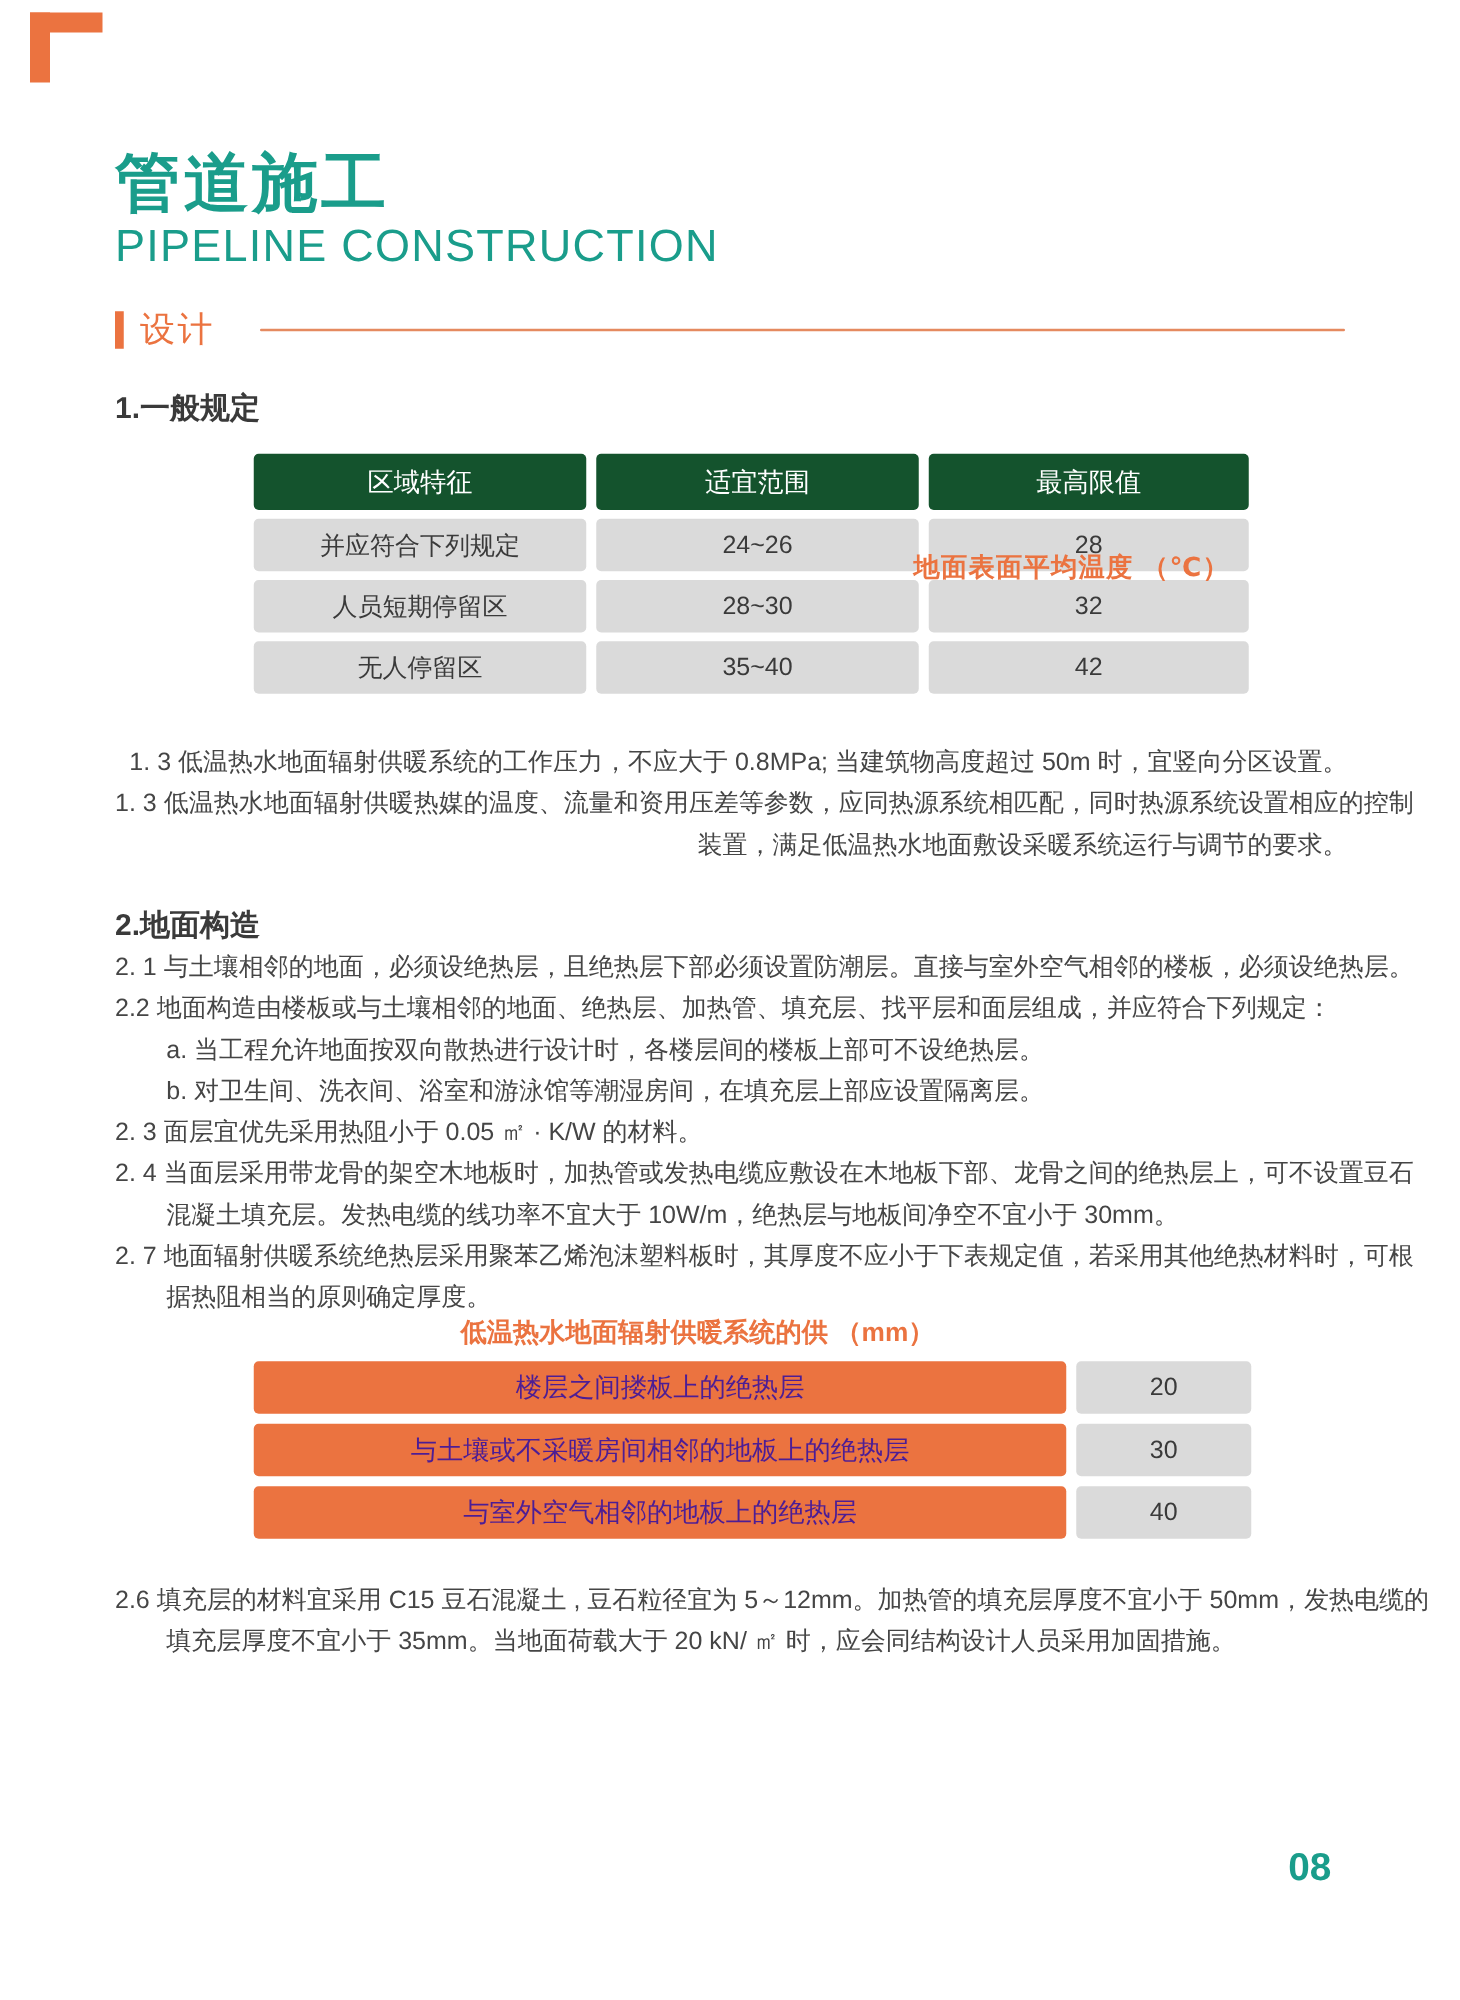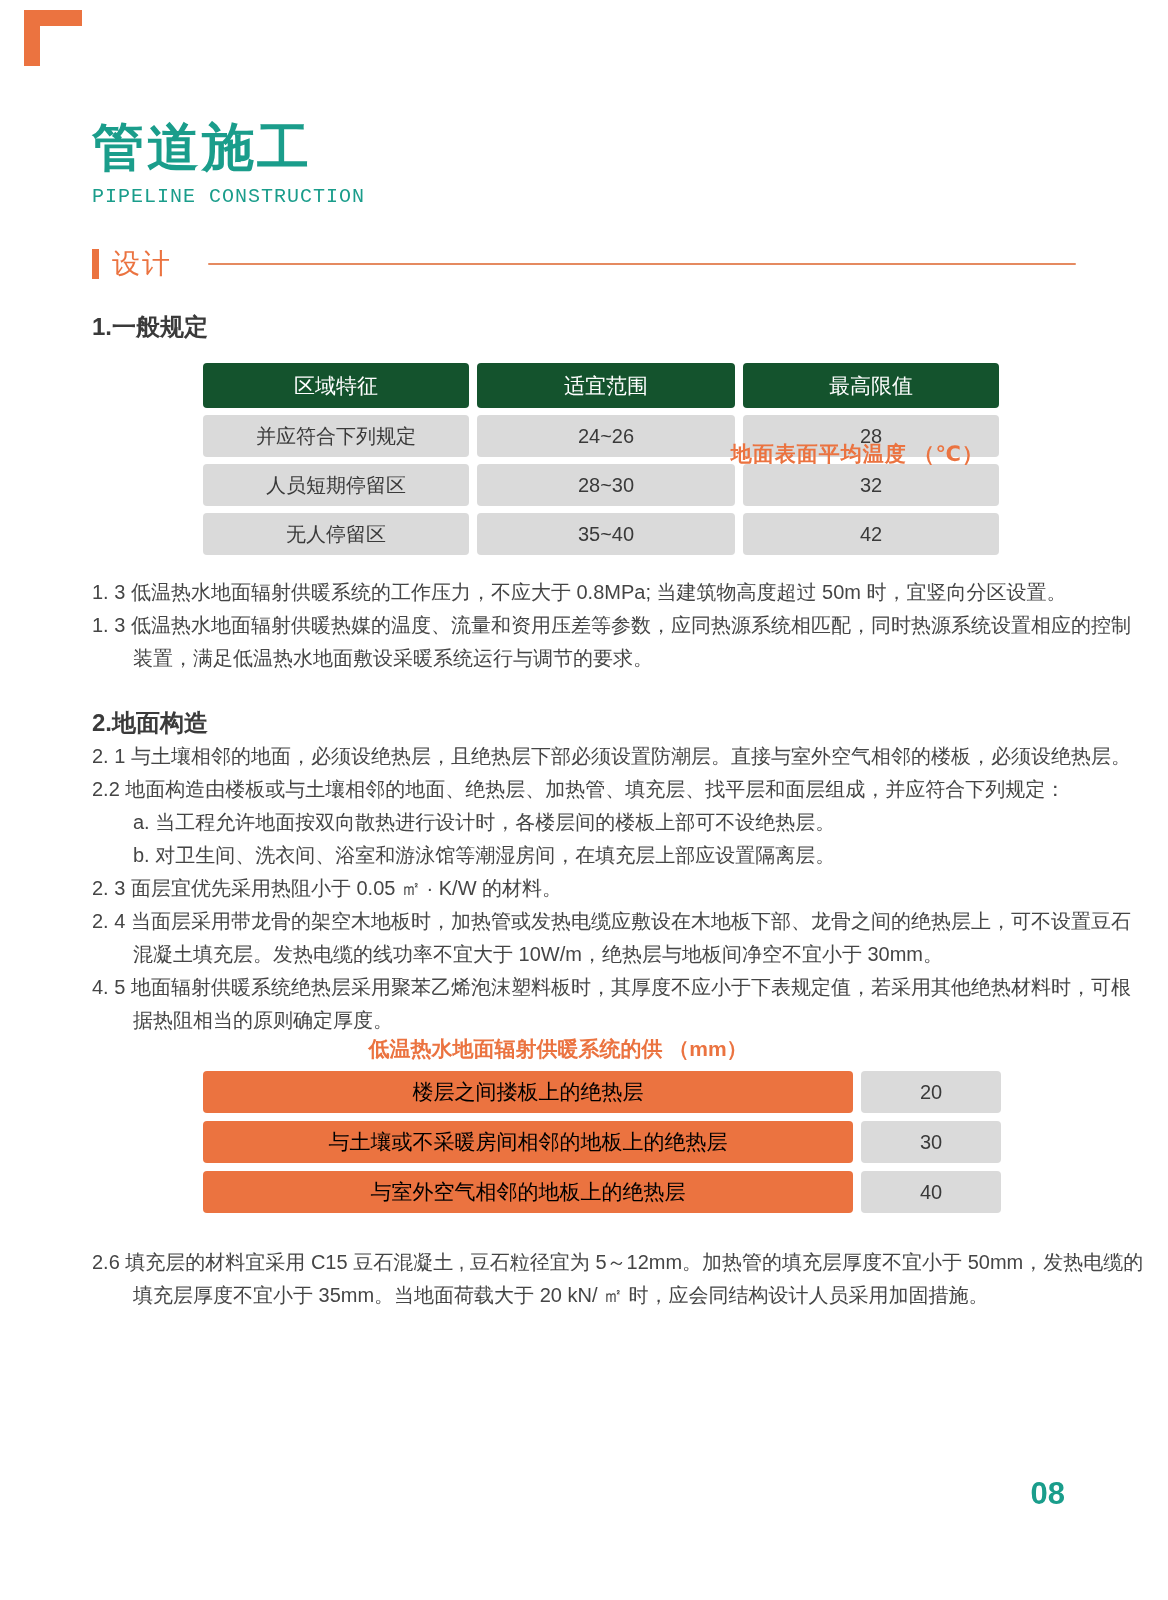--- a/index.html
+++ b/index.html
@@ -23,39 +23,39 @@
   }
 
   .title-cn {
     margin:118px 0 0 0;
     font-size:52px; line-height:58px;
     font-weight:bold; color:#1A9D8B;
     letter-spacing:3px;
   }
   .title-en {
     margin:4px 0 0 0;
-    font-size:20px; line-height:33px;
-    color:#1A9D8B; letter-spacing:1px;font-family:Liberation Mono, monospace;
+    font-size:36px; line-height:33px;
+    color:#1A9D8B; letter-spacing:1px;
   }
 
   .design-row { display:flex; align-items:center; margin-top:35px; height:32px; }
   .design-bar { width:7px; height:30px; background:#EB7340; }
   .design-label { font-size:28px; color:#EB7340; margin-left:13px; letter-spacing:2px; }
   .design-line { flex:1; height:2px; background:#E58A60; margin-left:36px; margin-right:2px; border-radius:1px; }
 
   .sec-heading {
     margin-top:32px;
     font-size:24px; line-height:30px;
     font-weight:bold; color:#3A3A3A;
   }
   .sec-heading.h2 { margin-top:33px; }
 
   .lines { margin-top:16px; }
   .lines.tight { margin-top:2px; }
-  .lines.after-table { margin-top:21px; }
+  .lines.after-table { margin-top:39px;text-align:right; }
   .lines.p26 { margin-top:33px; }
   .line {
     font-size:20px; line-height:33px;
     color:#454545; white-space:nowrap;
   }
   .line.ind { padding-left:41px; }
 
   .caption1 {
     position:absolute; top:440px; right:184px;
     font-size:21px; font-weight:bold; color:#EB7340;
@@ -89,21 +89,21 @@
   }
   .table2 {
     display:grid;
     grid-template-columns:650px 140px;
     column-gap:8px; row-gap:8px;
     width:798px;
     margin:8px 0 0 111px;
   }
   .t2-label {
     height:42px; background:#EB7340; border-radius:4px;
-    color:#000000; font-size:21px;
+    color:#4c1d95; font-size:21px;
     display:flex; align-items:center; justify-content:center;font-family:Liberation Mono, monospace;
   }
   .t2-value {
     height:42px; background:#DADADA; border-radius:4px;
     color:#3A3A3A; font-size:20px;
     display:flex; align-items:center; justify-content:center;
   }
 
   .page-number {
     position:absolute; top:1476px; right:103px;
@@ -160,21 +160,21 @@
     <div class="sec-heading h2">2.地面构造</div>
 
     <div class="lines tight">
       <div class="line">2. 1 与土壤相邻的地面，必须设绝热层，且绝热层下部必须设置防潮层。直接与室外空气相邻的楼板，必须设绝热层。</div>
       <div class="line">2.2 地面构造由楼板或与土壤相邻的地面、绝热层、加热管、填充层、找平层和面层组成，并应符合下列规定：</div>
       <div class="line ind">a. 当工程允许地面按双向散热进行设计时，各楼层间的楼板上部可不设绝热层。</div>
       <div class="line ind">b. 对卫生间、洗衣间、浴室和游泳馆等潮湿房间，在填充层上部应设置隔离层。</div>
       <div class="line">2. 3 面层宜优先采用热阻小于 0.05 ㎡ · K/W 的材料。</div>
       <div class="line">2. 4 当面层采用带龙骨的架空木地板时，加热管或发热电缆应敷设在木地板下部、龙骨之间的绝热层上，可不设置豆石</div>
       <div class="line ind">混凝土填充层。发热电缆的线功率不宜大于 10W/m，绝热层与地板间净空不宜小于 30mm。</div>
-      <div class="line">4. 5 地面辐射供暖系统绝热层采用聚苯乙烯泡沫塑料板时，其厚度不应小于下表规定值，若采用其他绝热材料时，可根</div>
+      <div class="line">2. 7 地面辐射供暖系统绝热层采用聚苯乙烯泡沫塑料板时，其厚度不应小于下表规定值，若采用其他绝热材料时，可根</div>
       <div class="line ind">据热阻相当的原则确定厚度。</div>
     </div>
 
     <div class="t2-title">低温热水地面辐射供暖系统的供 （mm）</div>
 
     <div class="table2">
       <div class="t2-label">楼层之间搂板上的绝热层</div>
       <div class="t2-value">20</div>
 
       <div class="t2-label">与土壤或不采暖房间相邻的地板上的绝热层</div>

